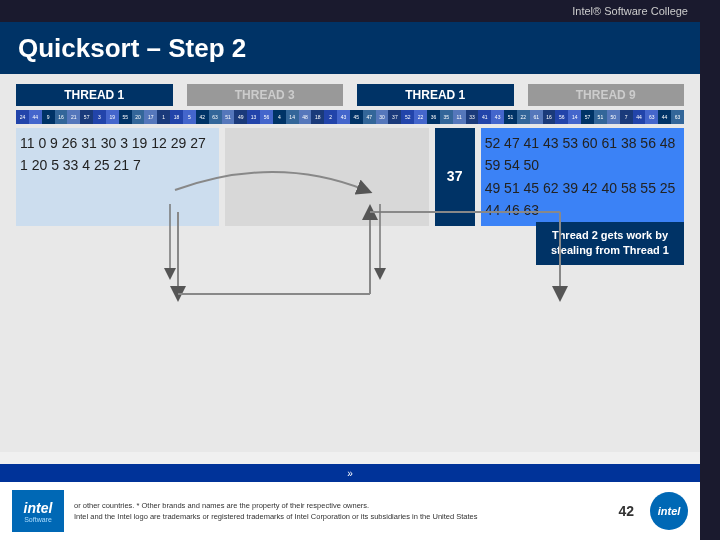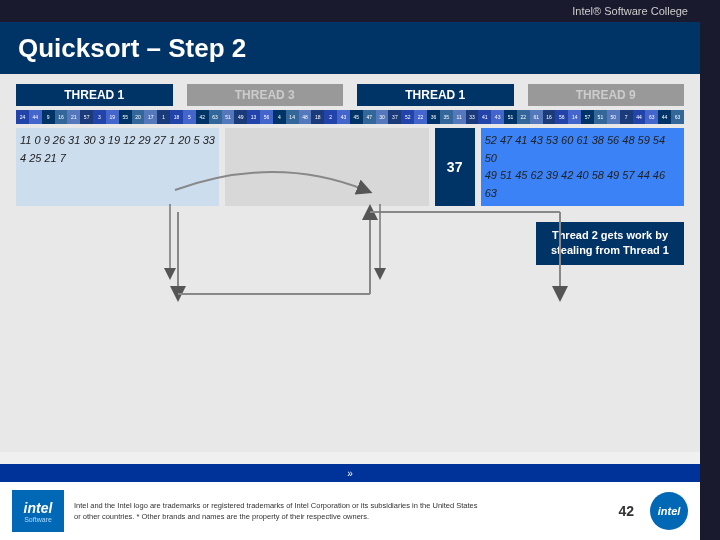--- a/index.html
+++ b/index.html
@@ -224,24 +224,23 @@
       position: absolute;
       top: 60px;
       left: 0;
       width: 720px;
       height: 340px;
       pointer-events: none;
     }
 
     
     .nums {
-      font-size: 11px;
+      font-size: 14px;
       line-height: 1.6;
       color: #222;
-      font-style: italic;
     }
   </style>
 </head>
 <body>
 
 <div class="slide">
 
   <div class="top-bar">
     <span class="top-bar-text">Intel® Software College</span>
   </div>
@@ -329,21 +328,21 @@
       </div>
 
       <div class="thread-work" style="background:#d8d8d8;"></div>
 
       <div class="thread-work pivot-cell">
         <span>37</span>
       </div>
 
       <div class="thread-work right-work">
         <div class="nums">52  47  41  43  53  60  61  38  56  48  59  54  50</div>
-        <div class="nums">49  51  45  62  39  42  40  58  49  57  44  46  63</div>
+        <div class="nums">49  51  45  62  39  42  40  58  55  25  44  46  63</div>
       </div>
     </div>
 
     <div class="info-box">
       <span>Thread 2 gets work by stealing from Thread 1</span>
     </div>
 
     <svg class="arrows-svg" xmlns="http://www.w3.org/2000/svg">
 
       <line x1="178" y1="78" x2="178" y2="160" stroke="#888" stroke-width="2" marker-end="url(#arrow)"></line>
@@ -373,22 +372,22 @@
   <div class="bottom-bar">
     <span class="bottom-bar-text">»</span>
   </div>
 
   <div class="footer">
     <div class="intel-logo">
       <span class="intel-logo-text">intel</span>
       <span class="intel-logo-sub">Software</span>
     </div>
     <div class="footer-text">
+      <div>or other countries. * Other brands and names are the property of their respective owners.</div>
       <div>Intel and the Intel logo are trademarks or registered trademarks of Intel Corporation or its subsidiaries in the United States</div>
-      <div>or other countries. * Other brands and names are the property of their respective owners.</div>
     </div>
     <div class="footer-page">42</div>
     <div class="footer-intel-right">
       <span class="footer-intel-right-text">intel</span>
     </div>
   </div>
 
 </div>
 
 </body></html>

